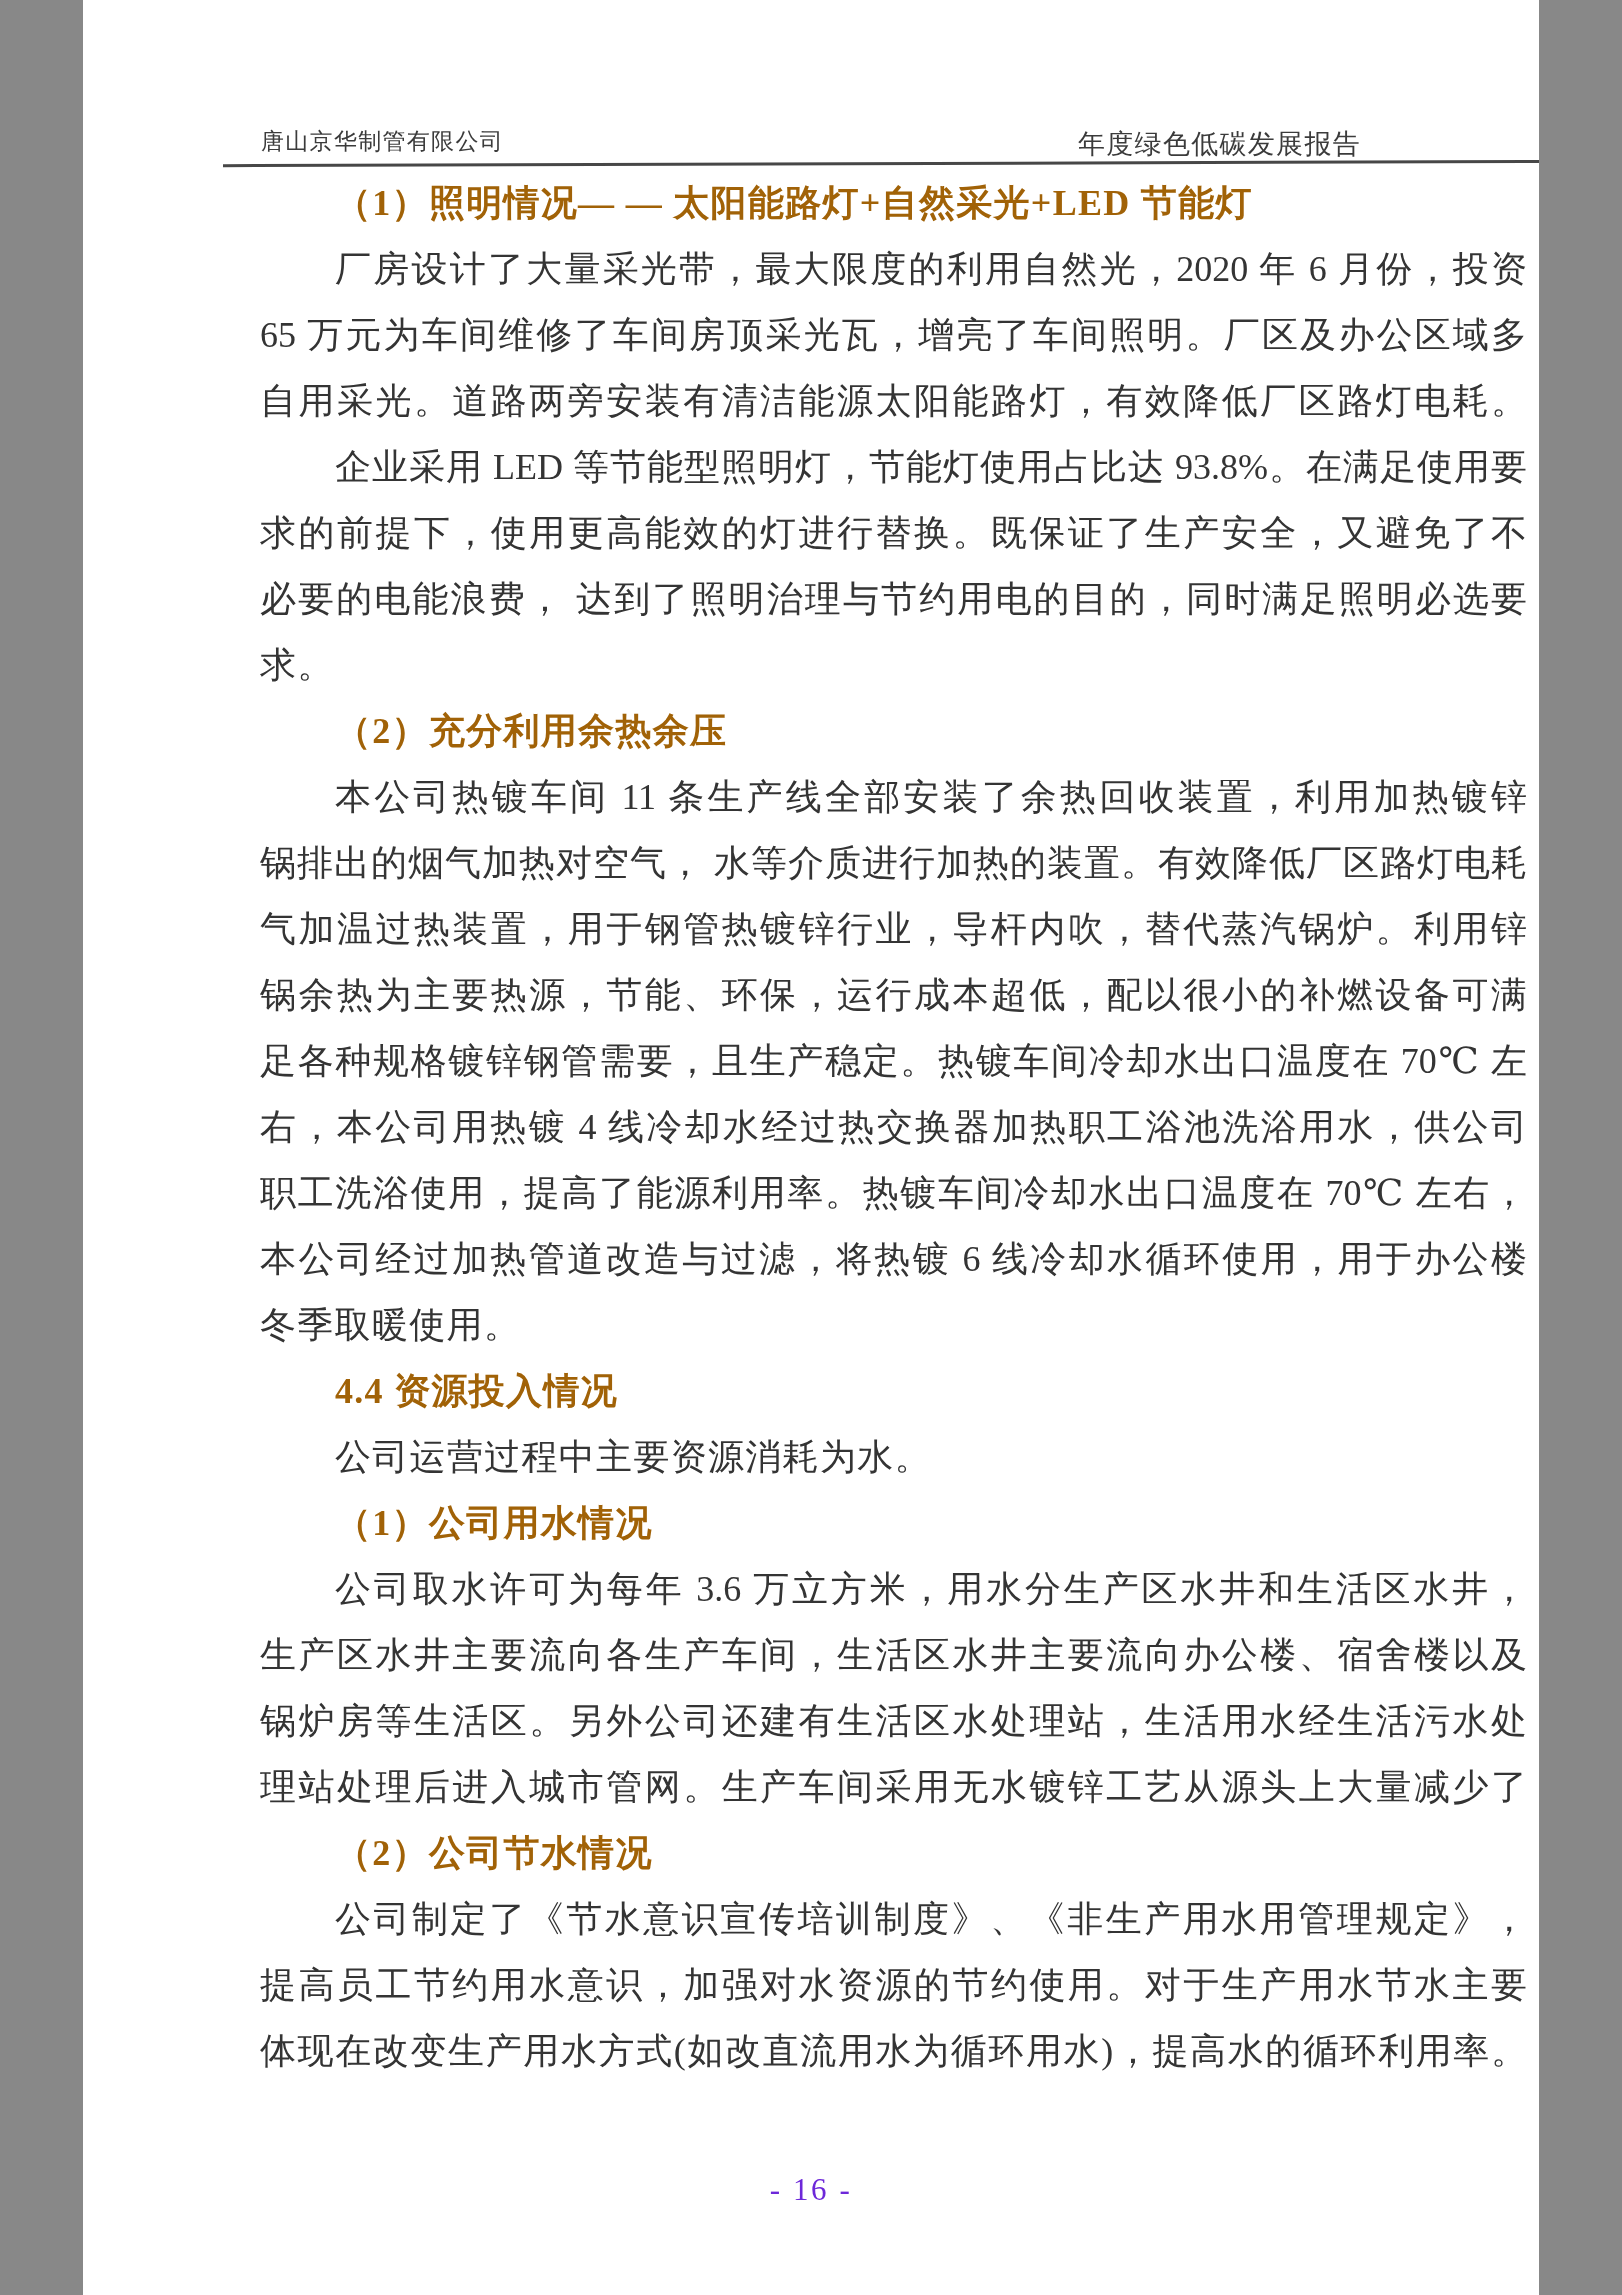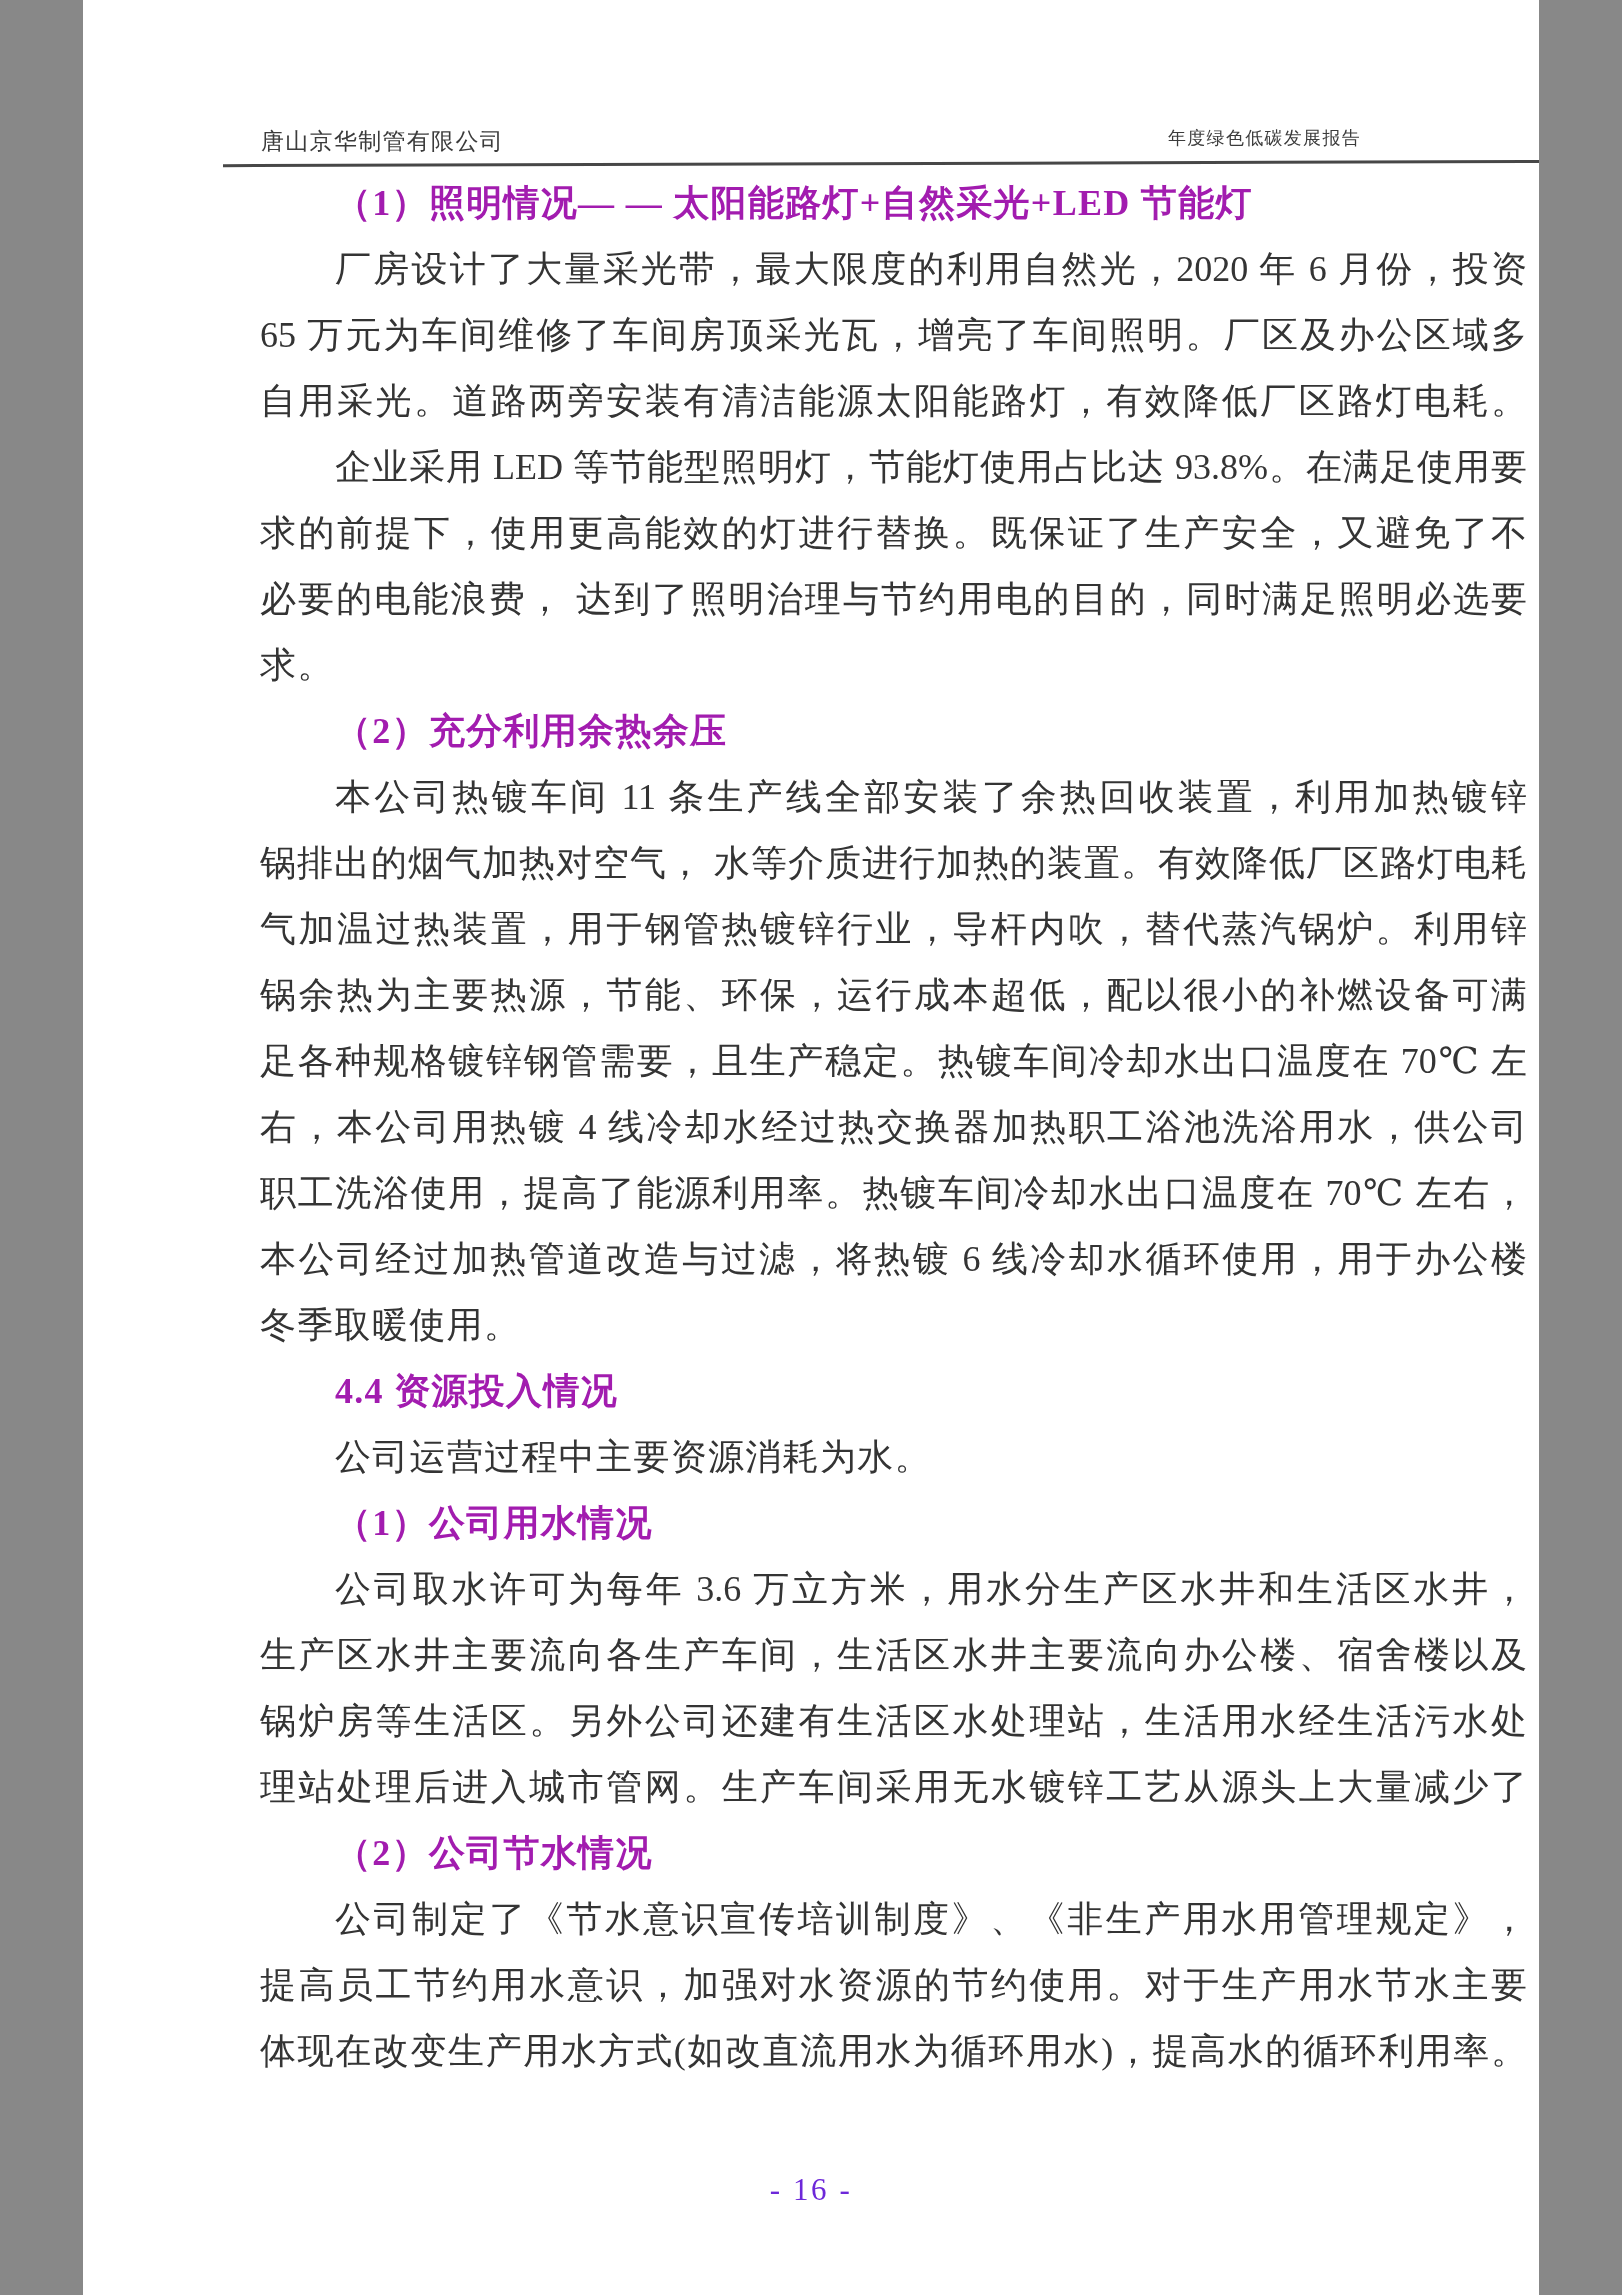--- a/index.html
+++ b/index.html
@@ -20,21 +20,21 @@
     top: 126px;
     font-size: 23px;
     letter-spacing: 1.3px;
     color: #3b3b3b;
     white-space: nowrap;
   }
   .header-right {
     position: absolute;
     right: 178px;
     top: 126px;
-    font-size: 18px;
+    font-size: 27px;
     letter-spacing: 1.3px;
     color: #3b3b3b;
     white-space: nowrap;
   }
   .header-rule {
     position: absolute;
     left: 140px;
     top: 162px;
     width: 1373px;
     height: 3.3px;
@@ -58,21 +58,21 @@
     overflow: visible;
   }
   .line.justify {
     white-space: normal;
     text-align: justify;
     text-align-last: justify;
     text-justify: inter-character;
     letter-spacing: 0;
   }
   .line.indent { text-indent: 75px; }
-  .line.bold { font-weight: 700; color: #a21caf; }
+  .line.bold { font-weight: 700; color: #a16207; }
   
   .footer {
     position: absolute;
     left: 0;
     top: 2172px;
     width: 100%;
     text-align: center;
     font-size: 31px;
     letter-spacing: 2.6px;
     color: #6d28d9;

